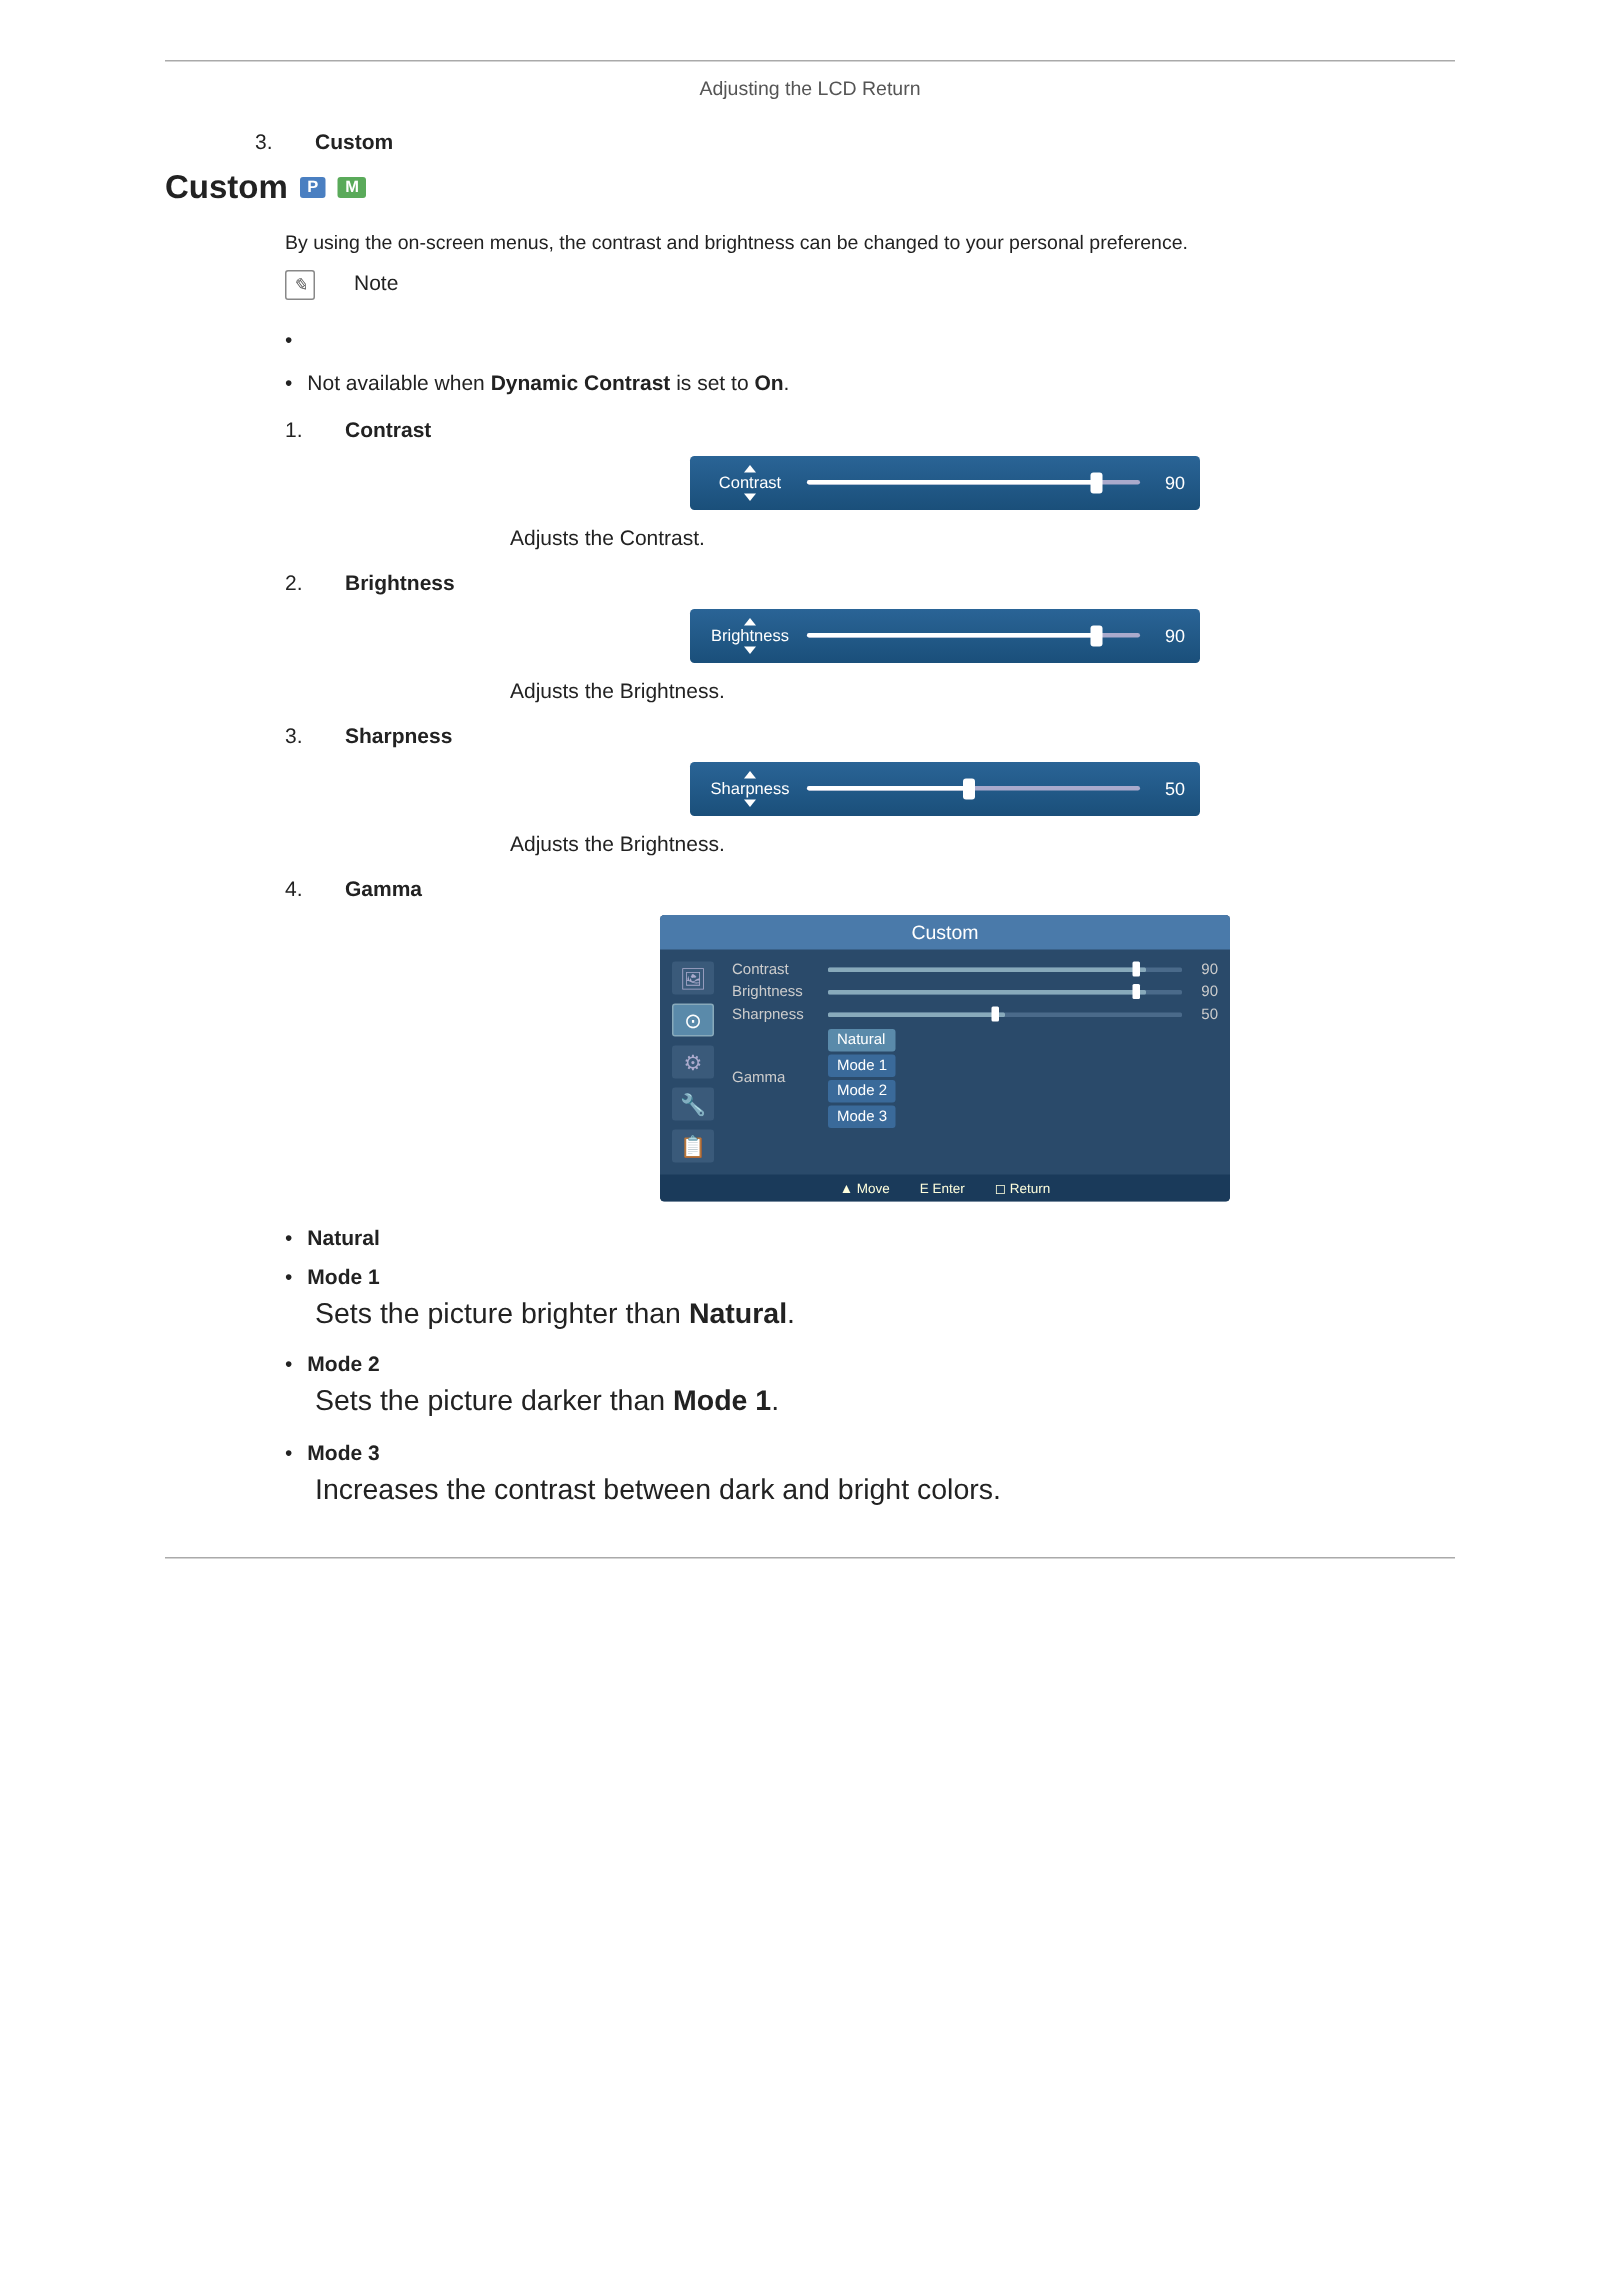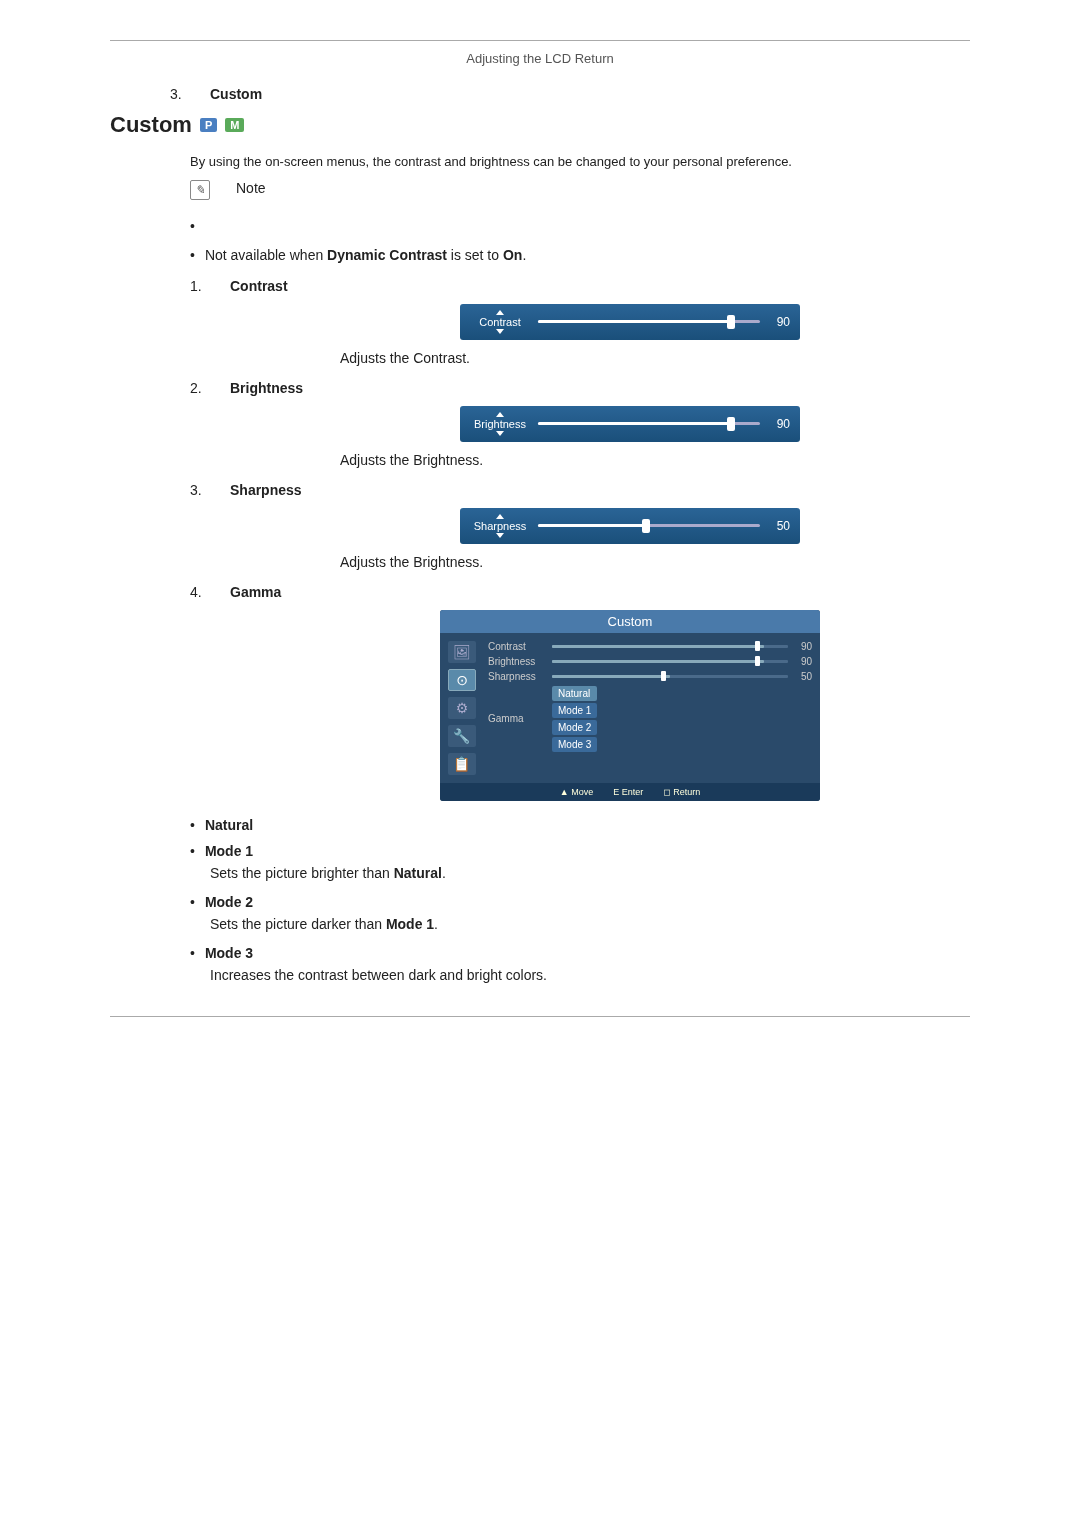--- a/index.html
+++ b/index.html
@@ -386,21 +386,21 @@
     }
 
     .bottom-bullet-header {
       display: flex;
       gap: 10px;
       margin-bottom: 4px;
     }
 
     .bottom-bullet-desc {
       margin-left: 20px;
-      font-size: 14px;
+      font-size: 19px;
       line-height: 1.5;
     }
 
     .bottom-divider {
       border: none;
       border-top: 1px solid #aaa;
       margin-top: 30px;
     }
   </style>
 </head>

